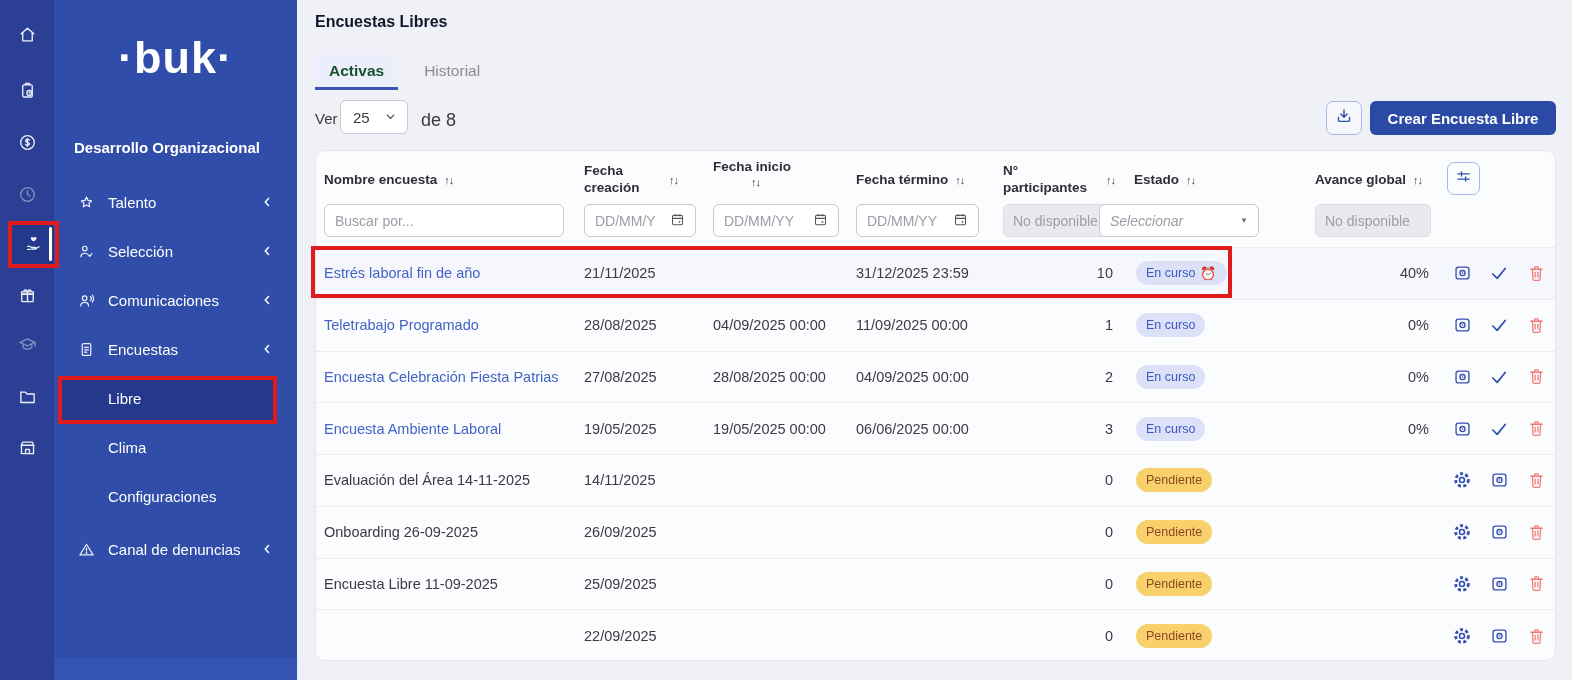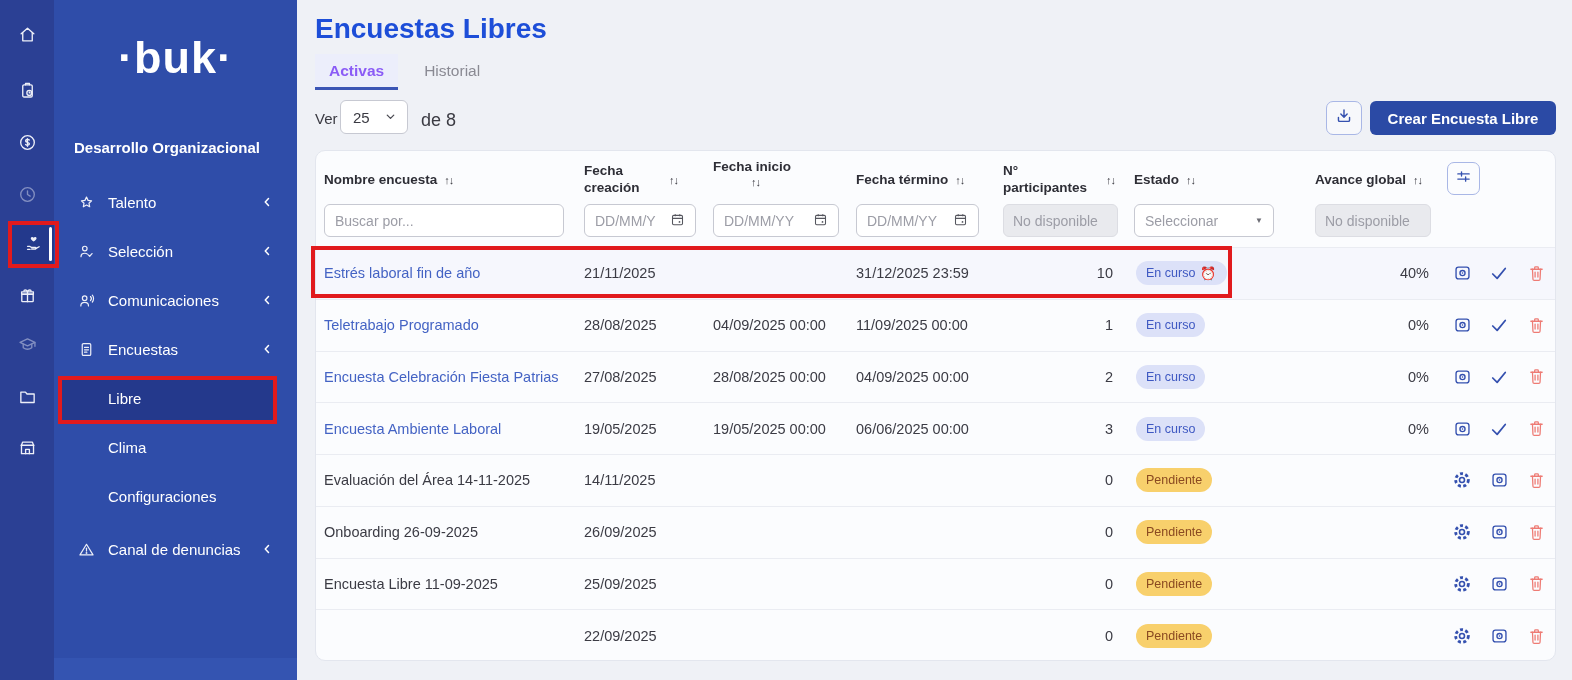--- a/index.html
+++ b/index.html
@@ -21,24 +21,24 @@
   .section-title { position: absolute; top: 139px; left: 20px; color: #FFFFFF; font-size: 15px; font-weight: 700; }
   .menu-item { position: absolute; left: 0; width: 243px; height: 28px; display: flex; align-items: center; color: #FFFFFF; font-size: 15px; cursor: pointer; z-index: 2; }
   .menu-item .mi-icon { width: 24px; margin-left: 20px; display: flex; justify-content: center; }
   .menu-item .mi-label { margin-left: 10px; }
   .menu-item.sub .mi-label { margin-left: 54px; }
   .menu-item .mi-chevron { position: absolute; right: 24px; display: flex; }
   .active-bg { position: absolute; left: 8px; top: 378px; width: 212px; height: 44px; background: #24398C; z-index: 1; }
 
   
   .main { position: absolute; left: 297px; top: 0; width: 1275px; height: 680px; background: #EFF1F6; }
-  .page-title { position: absolute; left: 18px; top: 13px; font-size: 28px; font-weight: 700; color: #1d4ed8; }
+  .page-title { position: absolute; left: 18px; top: 13px; font-size: 16px; font-weight: 700; color: #0f172a; }
   .tabs { position: absolute; left: 18px; top: 54px; display: flex; gap: 12px; }
   .tab { height: 34px; line-height: 34px; padding: 0 14px; font-size: 15.5px; color: #8A8A93; cursor: pointer; position: relative; }
-  .tab.active { background: #ECEEFB; color: #8b5cf6; font-weight: 600; }
+  .tab.active { background: #ECEEFB; color: #14532d; font-weight: 600; }
   .tab.active::after { content: ""; position: absolute; left: 0; right: 0; bottom: -2px; height: 3px; background: #3B55B5; }
 
   .pagesize-label { position: absolute; left: 18px; top: 110px; font-size: 15px; color: #3A3A42; }
   .pagesize-select { position: absolute; left: 43px; top: 100px; width: 68px; height: 34px; background: #FFFFFF; border: 1px solid #C7C9D2; border-radius: 6px; display: flex; align-items: center; justify-content: space-between; padding: 0 10px 0 12px; font-size: 15px; color: #3A3A42; cursor: pointer; }
   .pagesize-total { position: absolute; left: 124px; top: 110px; font-size: 18px; color: #3A3A42; }
 
   .download-btn { position: absolute; left: 1029px; top: 101px; width: 36px; height: 34px; background: #F7F8FB; border: 1.5px solid #A9B7E6; border-radius: 7px; display: flex; align-items: center; justify-content: center; cursor: pointer; }
   .create-btn { position: absolute; left: 1073px; top: 101px; width: 186px; height: 34px; background: #2B4AA5; color: #FFFFFF; border: none; border-radius: 6px; font-size: 15px; font-weight: 600; font-family: inherit; cursor: pointer; }
 
   
@@ -316,21 +316,21 @@
         </div>
         <div class="fcell" style="left: 687px; width: 115px;">
           <div class="finput disabled">
             <div>No disponible</div>
           </div>
         </div>
         <div class="hcell" style="left: 818px;">
           <div class="hlabel">Estado</div>
           <div class="sort">↑↓</div>
         </div>
-        <div class="fcell" style="left: 818px; width: 140px;">
+        <div class="fcell" style="left: 783px; width: 160px; font-style: italic;">
           <div class="finput between">
             <div>Seleccionar</div>
             <div style="font-size: 8px; color: rgb(110, 110, 118);">▼</div>
           </div>
         </div>
         <div class="hcell" style="left: 999px;">
           <div class="hlabel">Avance global</div>
           <div class="sort">↑↓</div>
         </div>
         <div class="fcell" style="left: 999px; width: 116px;">

